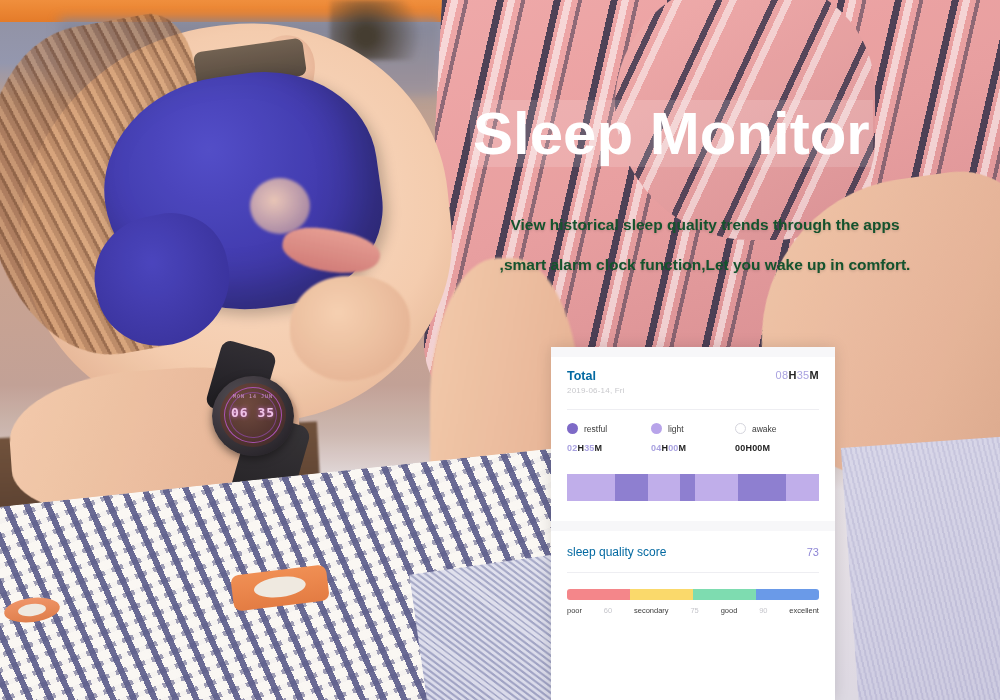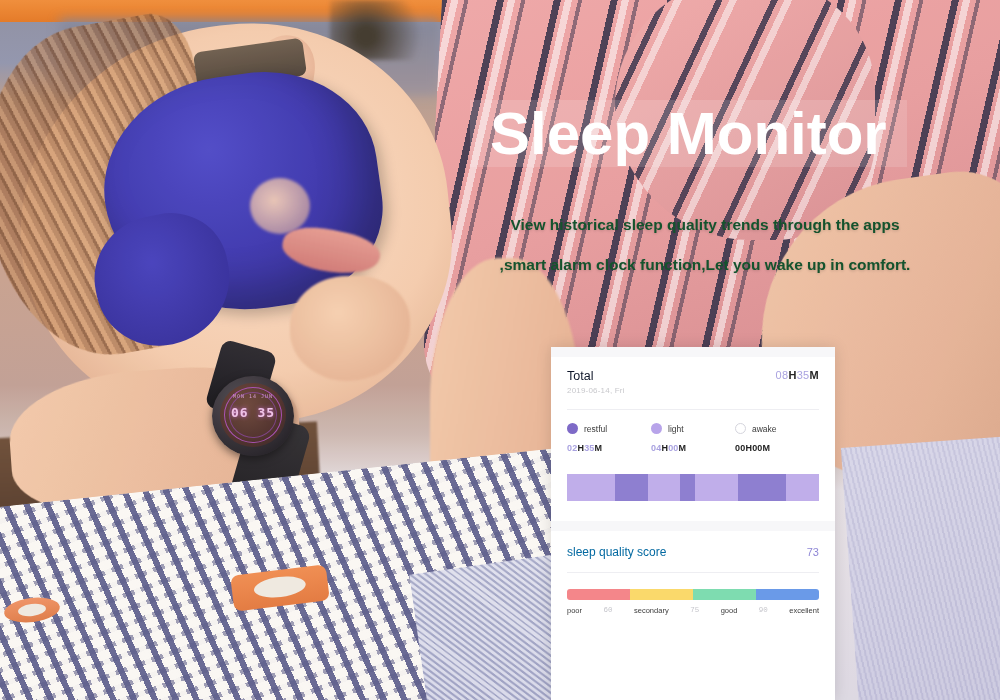--- a/index.html
+++ b/index.html
@@ -218,21 +218,21 @@
       repeating-linear-gradient(80deg, rgba(160,160,200,0.25) 0 2px, rgba(225,225,240,0.3) 2px 5px),
       linear-gradient(160deg,#d3d2e6,#c0bed8);
     transform:rotate(-4deg); filter:blur(0.5px);
   }
   .photo-veil { position:absolute; inset:0; background:rgba(255,240,230,0.05); }
 
   
   .hero { position:absolute; left:470px; top:100px; width:500px; }
   .hero-title-wrap{
     background:rgba(255,255,255,0.14);
-    display:inline-block; padding:2px 20px;
+    display:inline-block; padding:2px 3px;
   }
   .hero-title {
     font-size:60px; font-weight:bold; color:#ffffff; line-height:1.05;
     letter-spacing:0px; white-space:nowrap;
   }
   .hero-sub {
     margin-top:38px; color:#14532d; font-size:15.5px; font-weight:bold;
     line-height:2.6; text-align:center; width:470px;
     text-shadow:0 1px 3px rgba(0,0,0,0.18);
   }
@@ -257,21 +257,21 @@
   .close-icon::after{ transform:rotate(-45deg); }
   .cal-icon { position:absolute; right:16px; top:11px; width:17px; height:17px; cursor:pointer;}
   .card-heading {
     position:absolute; left:16px; top:33px;
     font-size:22px; font-weight:bold; color:#131313; letter-spacing:0.4px;
   }
   .band { height:10px; background:#f7f7f9; }
 
   .sec { padding:12px 16px 0 16px; }
   .total-row { display:flex; justify-content:space-between; align-items:flex-start; }
-  .total-label { font-size:12.5px; color:#0f172a; }
+  .total-label { font-size:12.5px; color:#0369a1;font-weight:bold; }
   .total-date { font-size:8px; color:#c8c8cc; margin-top:3px; letter-spacing:0.2px;}
   .total-val { font-size:11px; color:#262626; font-weight:bold; letter-spacing:0.3px;}
   .total-val .n { color:#a9a2e0; font-weight:normal; }
   .hr { height:1px; background:#eeeef2; margin:14px 0 0 0; }
 
   .legend { display:flex; margin-top:13px; }
   .leg { flex:1; }
   .leg-head { display:flex; align-items:center; gap:6px; }
   .dot { width:11px; height:11px; border-radius:50%; }
   .dot.restful { background:#7e6ac7; }
@@ -293,21 +293,21 @@
   .score-hr { height:1px; background:#eeeef2; margin-top:13px; }
 
   .scale { margin:16px 16px 0 16px; height:11px; display:flex; }
   .scale > div:first-child{ border-radius:3px 0 0 3px; }
   .scale > div:last-child{ border-radius:0 3px 3px 0; }
   .sc { flex:1; }
   .scale-labels {
     margin:6px 16px 0 16px; display:flex; justify-content:space-between;
     font-size:7.5px; color:#3c3c3c;
   }
-  .scale-labels .tick { color:#c6c6cc;font-family:Liberation Mono, monospace; }
+  .scale-labels .tick { color:#c6c6cc; }
 </style>
 </head>
 <body>
 
 <div id="photo">
   <div class="bg-base"></div>
   <div class="tent-bar"></div>
   <div class="tent-dark"></div>
   <div class="tent-r"></div>
   <div class="shirt"></div>

